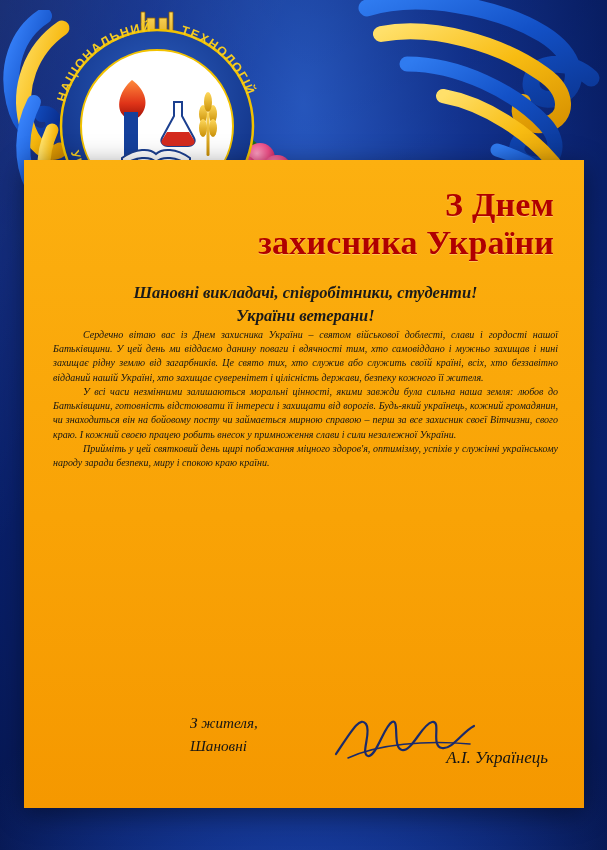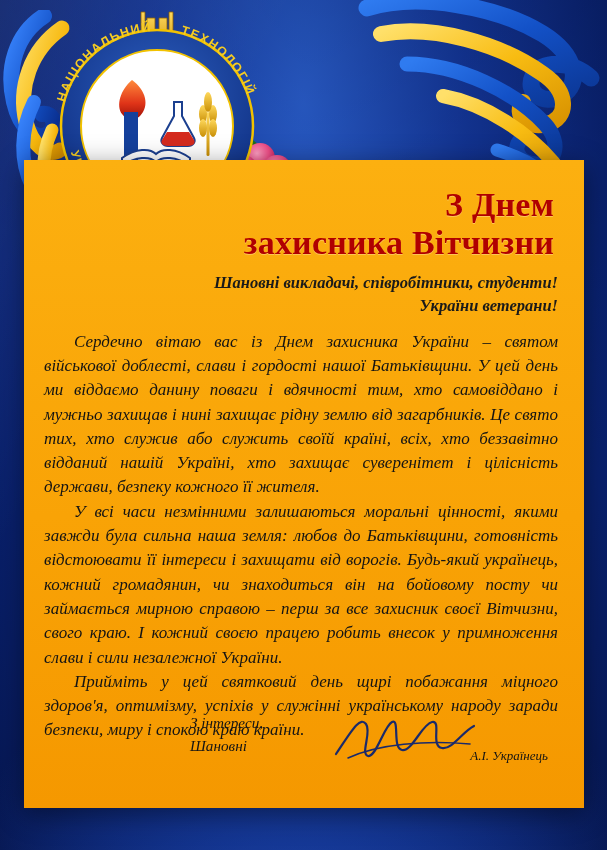--- a/index.html
+++ b/index.html
@@ -86,54 +86,54 @@
     left: 24px;
     top: 160px;
     width: 560px;
     height: 648px;
     background: linear-gradient(180deg, #fcb010 0%, #f9a306 55%, #f59800 100%);
     box-shadow: 0 6px 26px rgba(0,0,0,0.45);
   }
   .card-inner {
     position: absolute;
     left: 0; right: 0; top: 0; bottom: 0;
-    padding: 16px 26px 18px 20px;
+    padding: 16px 26px 18px 29px;
     box-sizing: border-box;
   }
 
   .title {
     margin: 10px 0 0 0;
     text-align: right;
     color: #b00000;
     font-weight: bold;
     font-size: 34px;
     line-height: 1.12;
     letter-spacing: 0.2px;
     text-shadow: 0 1px 0 rgba(255,230,170,0.45);
     padding-right: 4px;
   }
   .title .line1 { display: block; }
   .title .line2 { display: block; }
 
   .salutation {
-    margin-top: 10px;
-    text-align: right;
+    margin-top: 20px;
+    text-align: center;
     color: #1a1a1a;
     font-weight: bold;
     font-style: italic;
     font-size: 16.5px;
     line-height: 1.38;
   }
   .salutation .l2 { display: block; }
 
   .body-text {
-    margin-top: 12px;
+    margin-top: 0;
     color: #141414;
     font-style: italic;
-    font-size: 17px;
+    font-size: 10px;
     line-height: 1.43;
     text-align: justify;
     text-justify: inter-word;
   }
   .body-text p {
     margin: 0 0 0 0;
     text-indent: 30px;
   }
 
   .signature {
@@ -152,21 +152,21 @@
     font-size: 15.2px;
     line-height: 1.5;
     text-align: left;
   }
   .sign-name {
     position: absolute;
     right: 10px;
     top: 36px;
     color: #141414;
     font-style: italic;
-    font-size: 13px;
+    font-size: 17px;
     white-space: nowrap;
   }
   .sign-mark {
     position: absolute;
     left: 276px;
     top: -2px;
     width: 150px;
     height: 56px;
   }
 </style>
@@ -394,37 +394,37 @@
         </g>
       </g>
     </svg>
   </div>
 
   <div class="card">
     <div class="card-inner">
 
       <h1 class="title">
         <span class="line1">З Днем</span>
-        <span class="line2">захисника Вітчизни</span>
+        <span class="line2">захисника України</span>
       </h1>
 
       <div class="salutation">
         <span>Шановні викладачі, співробітники, студенти!</span>
         <span class="l2">України ветерани!</span>
       </div>
 
       <div class="body-text">
         <p>Сердечно вітаю вас із Днем захисника України – святом військової доблесті, слави і гордості нашої Батьківщини. У цей день ми віддаємо данину поваги і вдячності тим, хто самовіддано і мужньо захищав і нині захищає рідну землю від загарбників. Це свято тих, хто служив або служить своїй країні, всіх, хто беззавітно відданий нашій Україні, хто захищає суверенітет і цілісність держави, безпеку кожного її жителя.</p>
         <p>У всі часи незмінними залишаються моральні цінності, якими завжди була сильна наша земля: любов до Батьківщини, готовність відстоювати її інтереси і захищати від ворогів. Будь-який українець, кожний громадянин, чи знаходиться він на бойовому посту чи займається мирною справою – перш за все захисник своєї Вітчизни, свого краю. І кожний своєю працею робить внесок у примноження слави і сили незалежної України.</p>
         <p>Прийміть у цей святковий день щирі побажання  міцного здоров'я, оптимізму, успіхів у служінні українському народу заради безпеки, миру і спокою краю країни.</p>
       </div>
 
       <div class="signature">
         <div class="sign-left">
-          <div>З інтереси,</div>
+          <div>З жителя,</div>
           <div>Шановні</div>
         </div>
 
         <div class="sign-mark">
           <svg viewBox="0 0 150 56" width="150" height="56" xmlns="http://www.w3.org/2000/svg">
             <path d="M6,44 C22,20 30,6 36,14 C42,22 30,44 38,46 C46,48 54,16 62,12 C70,8 62,38 72,40 C82,42 92,14 102,12 C112,10 100,36 112,38 C122,40 132,22 144,16" fill="none" stroke="#1a2a6b" stroke-width="2.2" stroke-linecap="round" stroke-linejoin="round"></path>
             <path d="M18,48 C48,34 96,30 140,34" fill="none" stroke="#1a2a6b" stroke-width="1.6" stroke-linecap="round"></path>
           </svg>
         </div>
 

